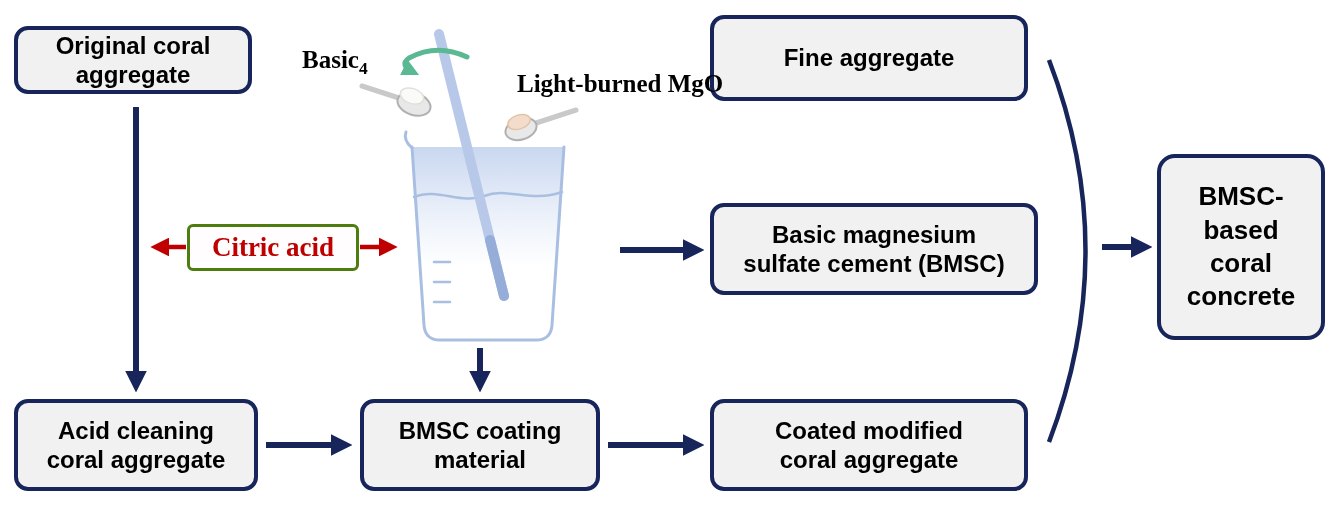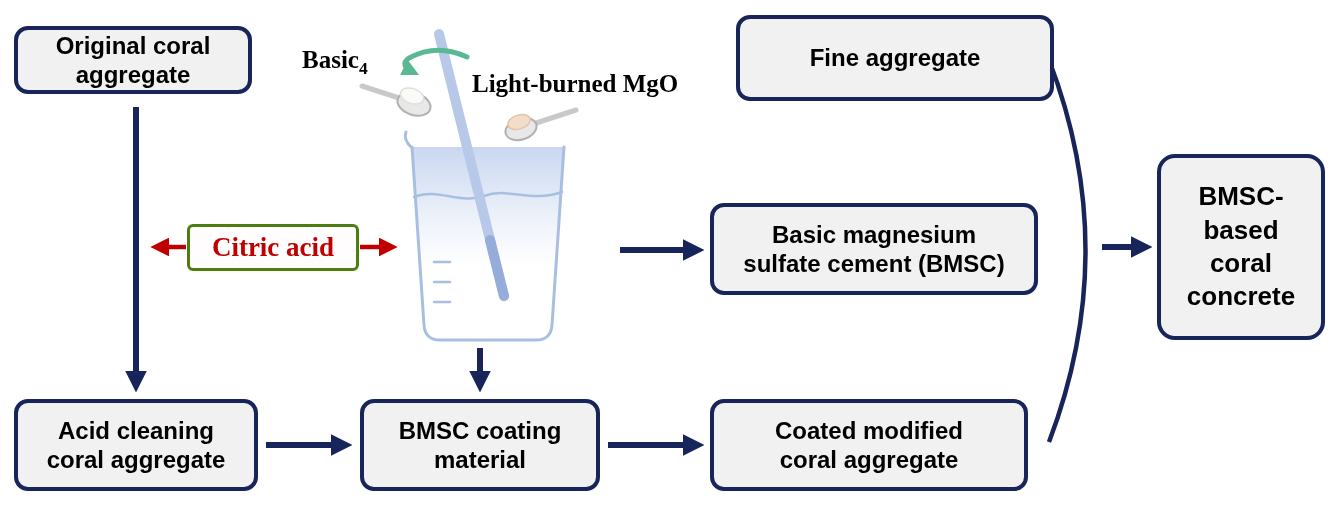--- a/index.html
+++ b/index.html
@@ -10,40 +10,40 @@
   .layer { position: absolute; left: 0; top: 0; width: 1340px; height: 518px; }
 
   .box {
     position: absolute; display: flex; align-items: center; justify-content: center;
     text-align: center; background: #f1f1f1; border: 4px solid #17255a;
     border-radius: 14px; color: #000; box-sizing: border-box;
   }
   .box .lbl { white-space: pre-line; font-weight: 700; font-size: 24px; line-height: 1.22; }
 
   #box-original { left: 14px;  top: 26px;  width: 238px; height: 68px; }
-  #box-fine     { left: 710px; top: 15px;  width: 318px; height: 86px; margin-left: 26px; }
+  #box-fine     { left: 710px; top: 15px;  width: 318px; height: 86px; }
   #box-cement   { left: 710px; top: 203px; width: 328px; height: 92px; }
   #box-concrete { left: 1157px; top: 154px; width: 168px; height: 186px; border-radius: 18px; }
   #box-concrete .lbl { font-size: 26px; line-height: 1.28; }
   #box-acid     { left: 14px;  top: 399px; width: 244px; height: 92px; }
   #box-coating  { left: 360px; top: 399px; width: 240px; height: 92px; }
   #box-coated   { left: 710px; top: 399px; width: 318px; height: 92px; align-items: center; }
 
   #box-citric {
     left: 187px; top: 224px; width: 172px; height: 47px;
     background: #fffdfd; border: 3px solid #4d7c0f; border-radius: 6px; color: #c00000;
   }
   #box-citric .lbl { font-family: "Liberation Serif", serif; font-size: 27px; white-space: nowrap; }
 
   .annot {
     position: absolute; font-family: "Liberation Serif", serif;
     font-weight: 700; font-size: 25px; color: #000;
   }
   #annot-mgso4 { left: 302px; top: 46px; }
-  #annot-mgo   { left: 472px; top: 70px; }
+  #annot-mgo   { left: 517px; top: 70px; }
   .annot sub { font-size: 70%; }
 </style>
 </head>
 <body>
 
 <div class="canvas">
 
   <svg class="layer" viewBox="0 0 1340 518">
     <defs>
       <marker id="mNavy" viewBox="0 0 10 10" refX="7" refY="5" markerWidth="3.6" markerHeight="3.6" orient="auto">

